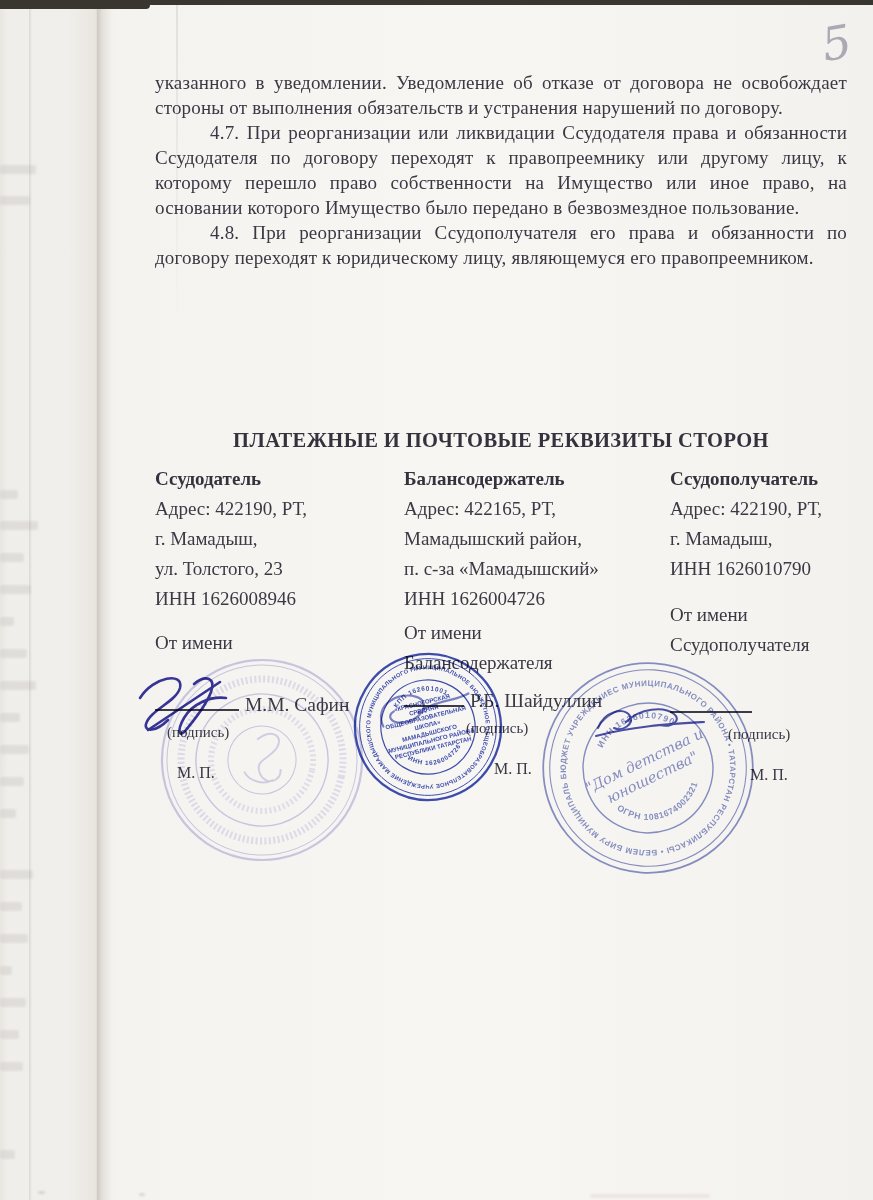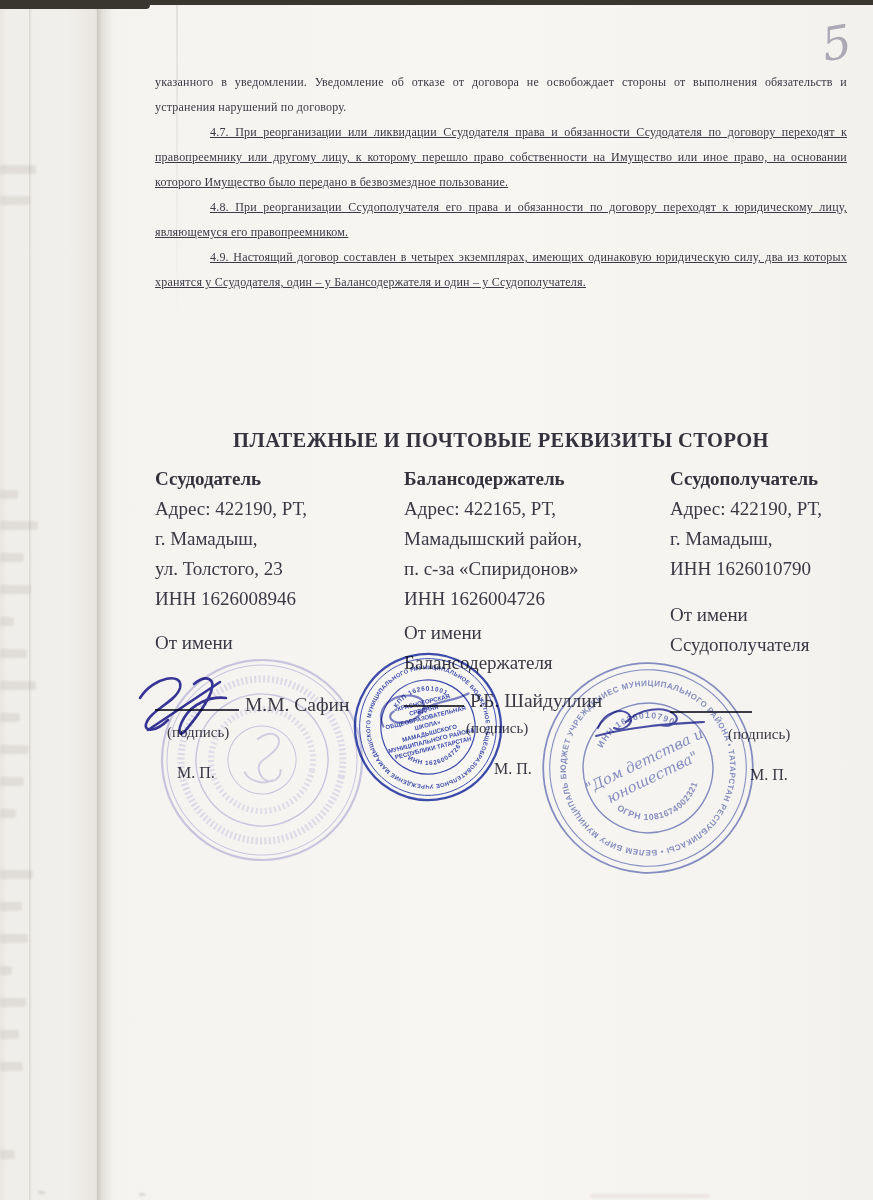--- a/index.html
+++ b/index.html
@@ -19,23 +19,23 @@
         background:linear-gradient(90deg,#cdc9c2 0,#e4e1db 35%,rgba(244,243,240,0) 100%);}
   .crease-b{position:absolute;left:176px;top:0;width:2px;height:320px;
             background:linear-gradient(180deg,rgba(170,165,158,.25),rgba(170,165,158,0));}
   .ghost{position:absolute;left:0;height:9px;border-radius:2px;background:#b9b5ae;
          opacity:.28;filter:blur(1.2px);}
   
   .page-num{position:absolute;left:822px;top:16px;font-size:46px;font-style:italic;
             color:#a09cab;transform:rotate(-10deg);font-family:"DejaVu Serif",serif;opacity:.85;}
   
   .text-block{position:absolute;left:155px;top:70px;width:692px;}
-  .para{margin:0;font-size:12px;line-height:25px;text-align:justify;color:#3a3944;
+  .para{margin:0;font-size:19px;line-height:25px;text-align:justify;color:#3a3944;
         letter-spacing:.2px;}
-  .para.indent{text-indent:55px;text-decoration:underline;}
+  .para.indent{text-indent:55px;}
   .heading{position:absolute;left:155px;top:429px;width:692px;margin:0;text-align:center;
            font-size:20.5px;font-weight:700;letter-spacing:.4px;color:#34333d;}
   
   .columns{position:absolute;left:155px;top:464px;width:692px;display:flex;gap:16px;}
   .col{font-size:19px;line-height:30px;}
   .col1{width:233px;}
   .col2{width:250px;}
   .col3{flex:1;}
   .role{font-weight:700;color:#34333d;}
   .on-behalf{margin-top:14px;}
@@ -93,21 +93,20 @@
   <div class="crease-b"></div>
   <div class="edge-top"></div>
   <div class="edge-top-left"></div>
 
   <div class="page-num">5</div>
 
   <div class="text-block">
     <p class="para">указанного в уведомлении. Уведомление об отказе от договора не освобождает стороны от выполнения обязательств и устранения нарушений по договору.</p>
     <p class="para indent">4.7. При реорганизации или ликвидации Ссудодателя права и обязанности Ссудодателя по договору переходят к правопреемнику или другому лицу, к которому перешло право собственности на Имущество или иное право, на основании которого Имущество было передано в безвозмездное пользование.</p>
     <p class="para indent">4.8. При реорганизации Ссудополучателя его права и обязанности по договору переходят к юридическому лицу, являющемуся его правопреемником.</p>
-    <p class="para indent">4.9. Настоящий договор составлен в четырех экземплярах, имеющих одинаковую юридическую силу, два из которых хранятся у Ссудодателя, один – у Балансодержателя и один – у Ссудополучателя.</p>
   </div>
 
   <h2 class="heading">ПЛАТЕЖНЫЕ И ПОЧТОВЫЕ РЕКВИЗИТЫ СТОРОН</h2>
 
   <div class="columns">
 
     <div class="col col1">
       <div class="role">Ссудодатель</div>
       <div>Адрес: 422190, РТ,</div>
       <div>г. Мамадыш,</div>
@@ -120,21 +119,21 @@
         <span class="sig-line"></span><span class="sig-name">М.М. Сафин</span>
         <div class="sig-caption">(подпись)</div>
         <div class="seal-caption">М. П.</div>
       </div>
     </div>
 
     <div class="col col2">
       <div class="role">Балансодержатель</div>
       <div>Адрес: 422165, РТ,</div>
       <div>Мамадышский район,</div>
-      <div>п. с-за «Спиридонов»</div>
+      <div>п. с-за «Мамадышский»</div>
       <div>ИНН 1626004726</div>
       <div class="on-behalf">
         <div>От имени</div>
         <div>Балансодержателя</div>
       </div>
       <div class="sig-block">
         <span class="sig-line"></span><span class="sig-name">Р.Б. Шайдуллин</span>
         <div class="sig-caption">(подпись)</div>
         <div class="seal-caption">М. П.</div>
       </div>

